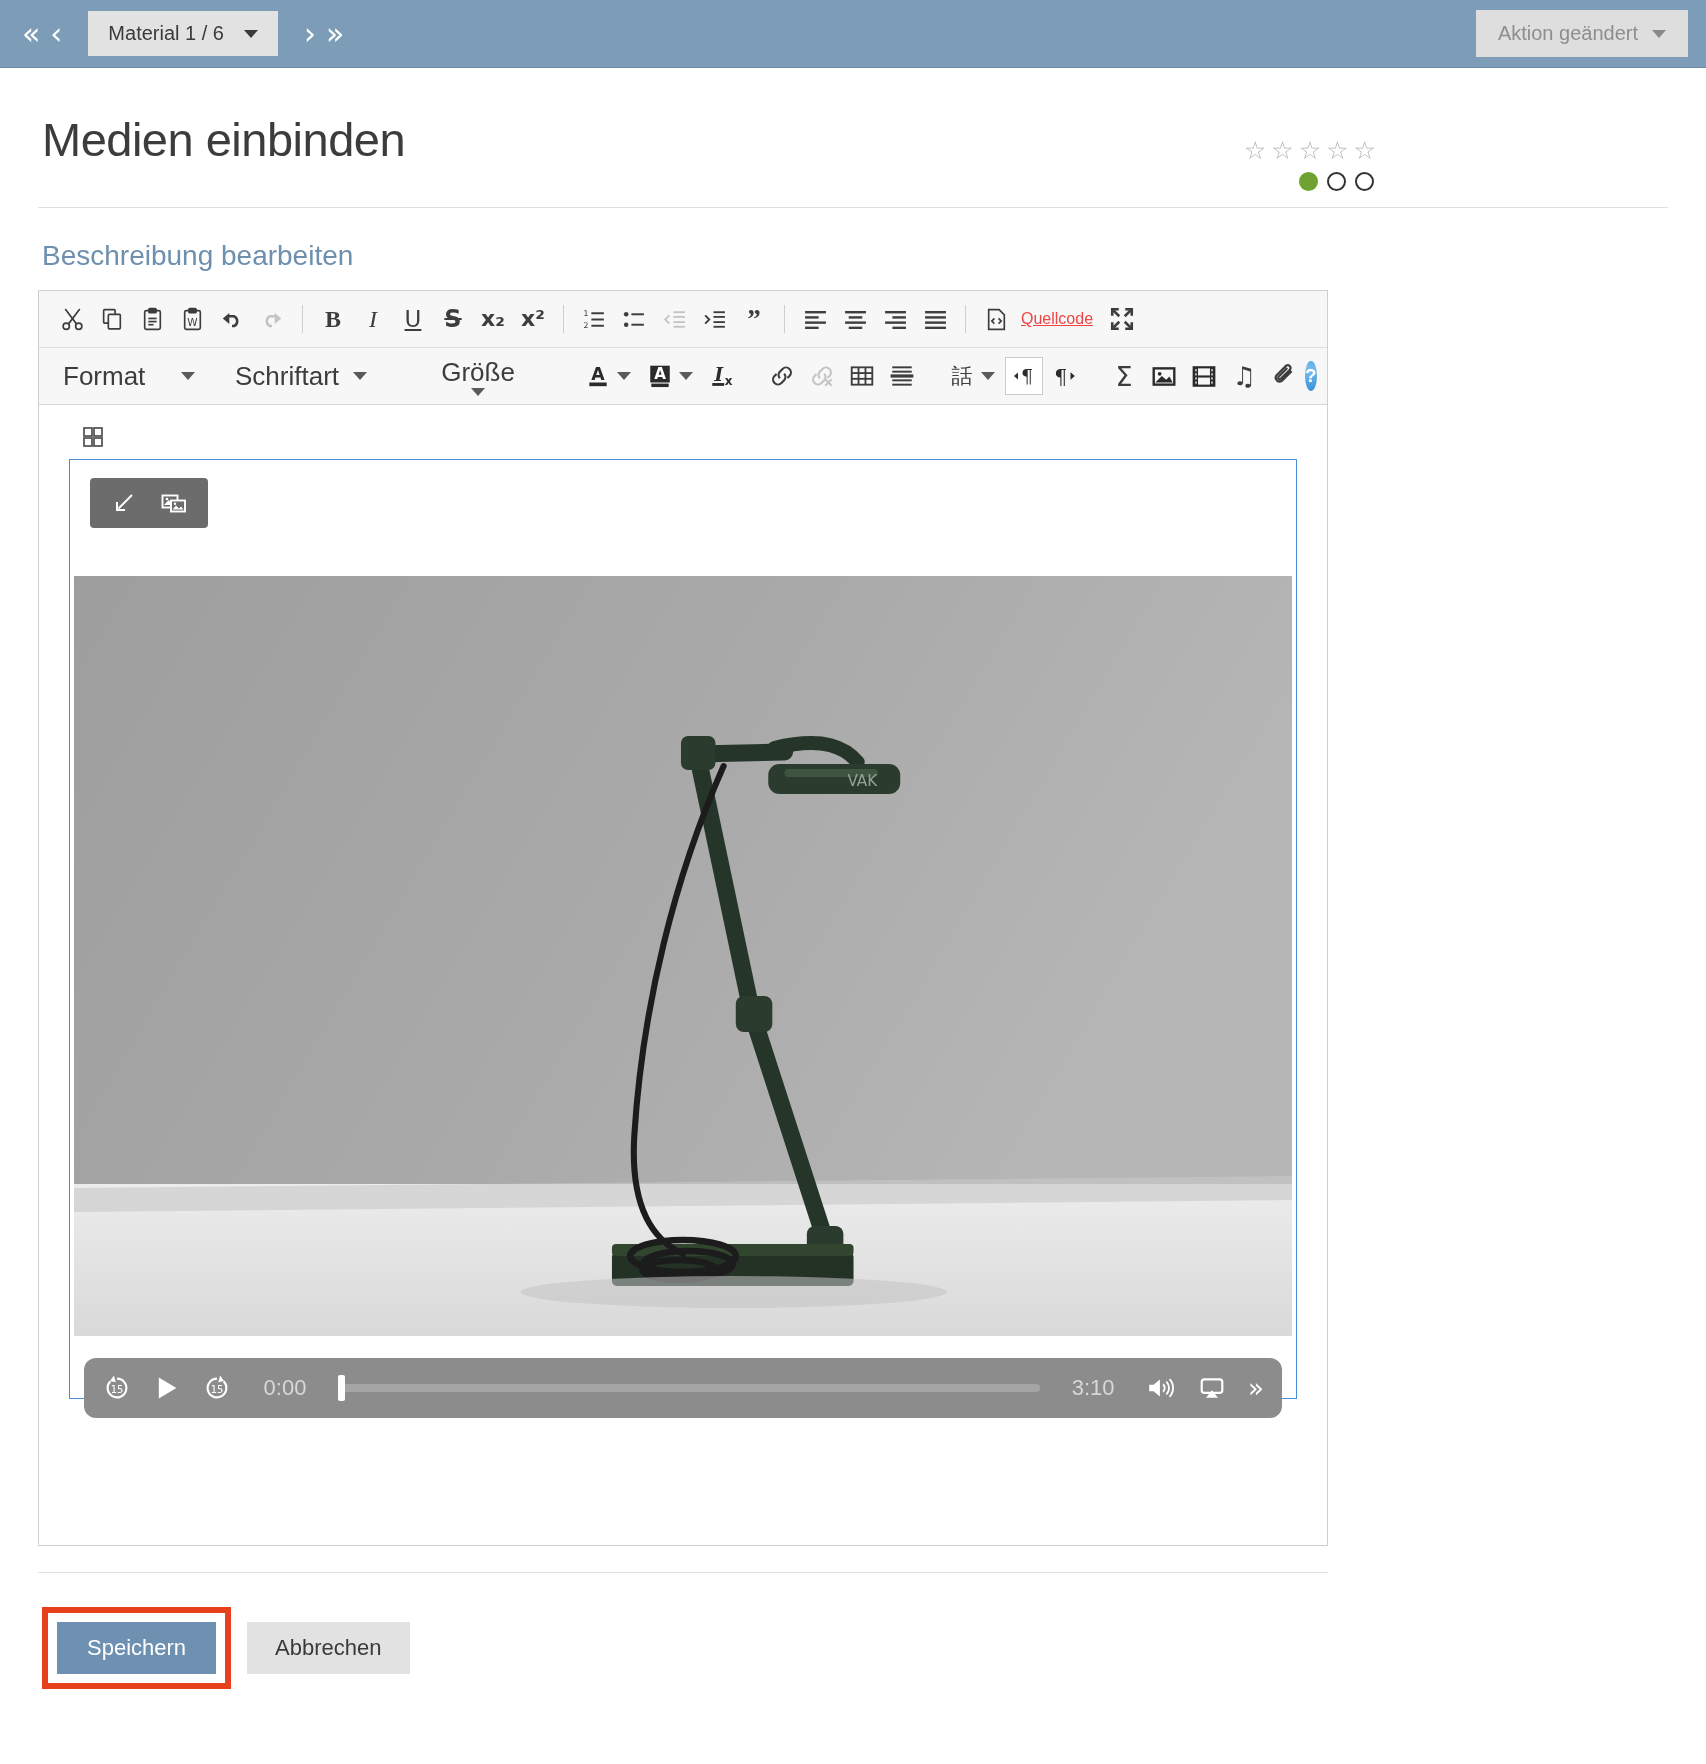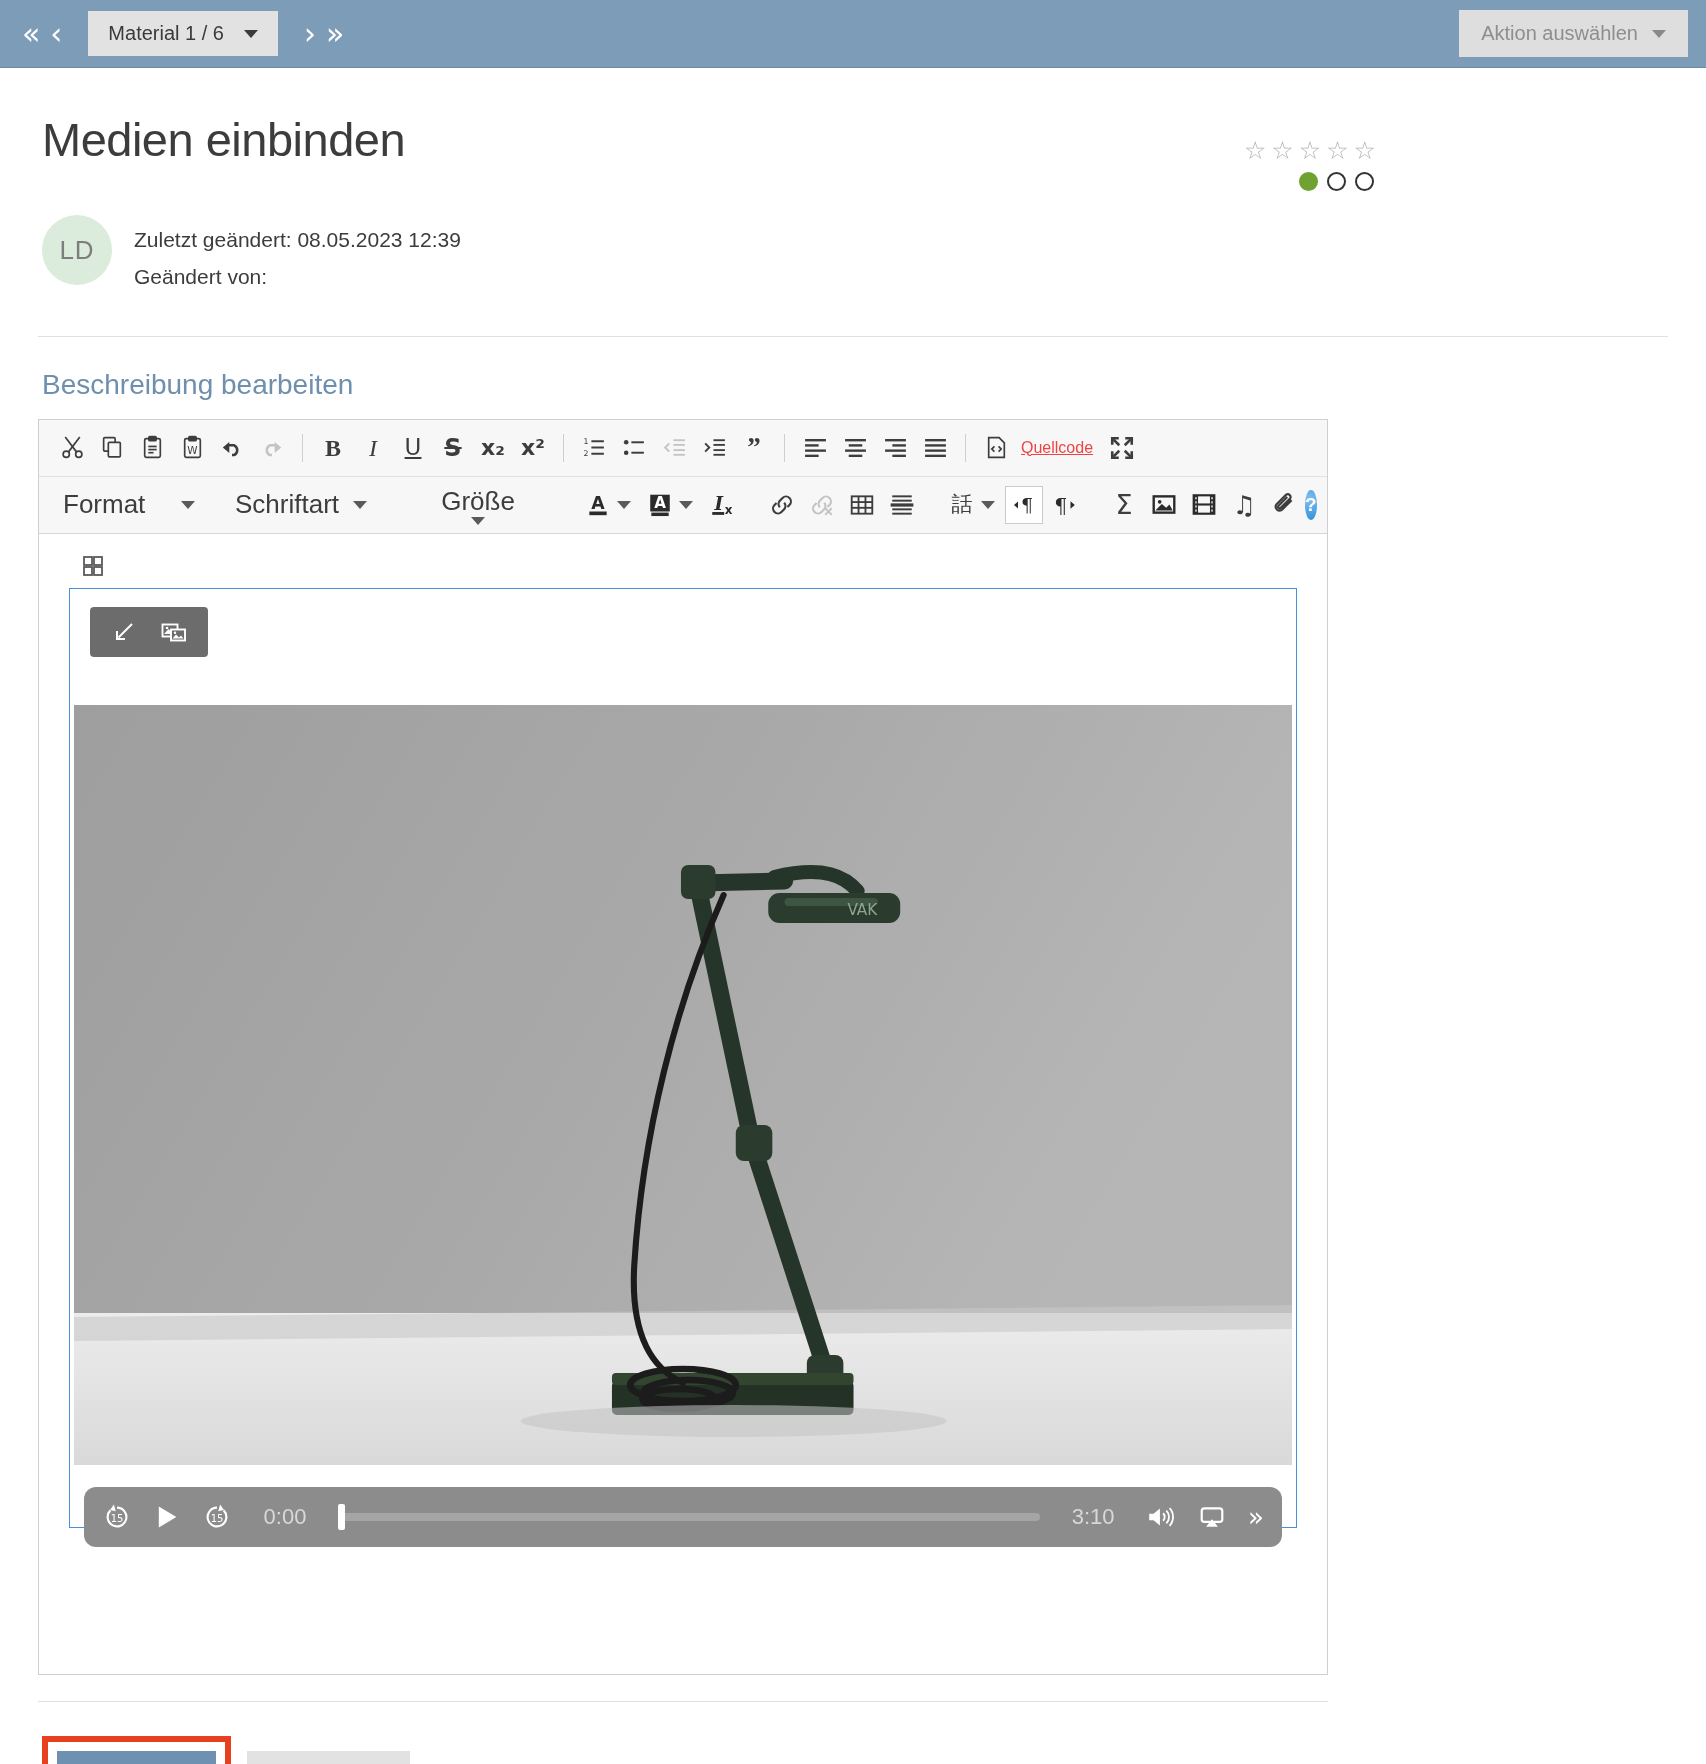--- a/index.html
+++ b/index.html
@@ -152,21 +152,21 @@
     <button class="matbtn">
       <span>Material 1 / 6</span>
       <span class="caret"></span>
     </button>
     <div class="navchevs navchevs-right">
       <span class="chev">›</span>
       <span class="chev">»</span>
     </div>
     <div class="spacer"></div>
     <button class="aktionbtn">
-      <span>Aktion auswählen</span>
+      <span>Aktion geändert</span>
       <span class="caret light"></span>
     </button>
   </div>
 
   <div class="content">
 
     <div class="rating">
       <div class="stars">
         <span>☆</span>
         <span>☆</span>
@@ -176,27 +176,20 @@
       </div>
       <div class="dots">
         <span class="dot filled"></span>
         <span class="dot"></span>
         <span class="dot"></span>
       </div>
     </div>
 
     <h1 class="title">Medien einbinden</h1>
 
-    <div class="metarow">
-      <div class="avatar">LD</div>
-      <div class="metatext">
-        <div>Zuletzt geändert: 08.05.2023 12:39</div>
-        <div>Geändert von:</div>
-      </div>
-    </div>
 
     <div class="divider"></div>
 
     <div class="sectionlabel">Beschreibung bearbeiten</div>
 
     <div class="editor">
 
       <div class="tb">
         <div class="ti">
           <svg width="25" height="25" viewBox="0 0 24 24" fill="none" stroke="#3d3d3d" stroke-width="1.6">

